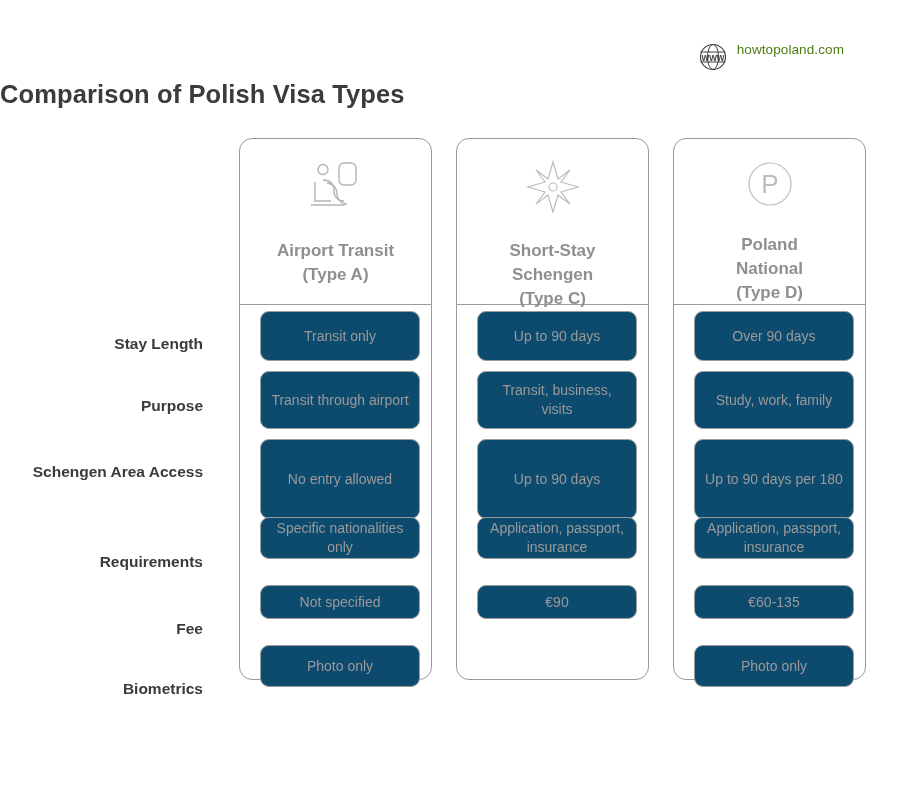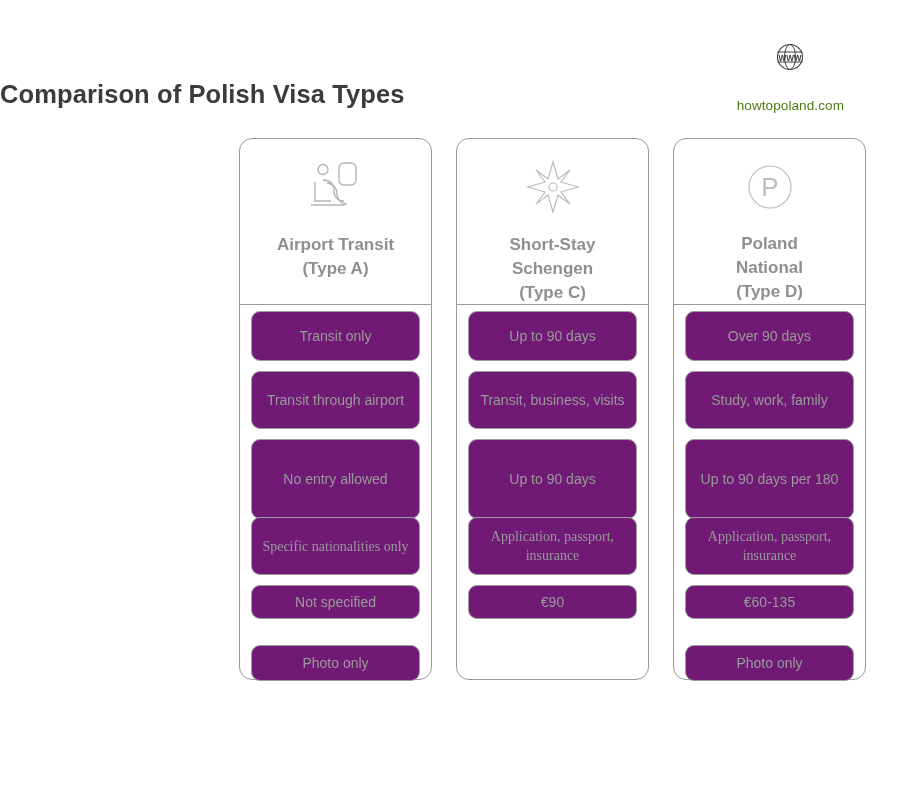--- a/index.html
+++ b/index.html
@@ -15,23 +15,21 @@
     overflow: hidden;
     color: #3c3c3c;
   }
 
   
   .brand {
     position: absolute;
     top: 42px;
     right: 68px;
     display: flex;
-    align-items: center;
-    gap: 26px;
-    flex-direction: column;
+    gap: 9px;
   }
   .brand-globe {
     width: 30px;
     height: 30px;
     flex: 0 0 30px;
   }
   .brand-text {
     font-size: 13.5px;
     color: #4d7c0f;
     letter-spacing: 0.1px;
@@ -105,60 +103,60 @@
     align-items: center;
   }
   .col-icon {
     margin-top: 20px;
     height: 56px;
     display: flex;
     align-items: center;
     justify-content: center;
   }
   .col-title {
-    margin-top: 18px;
+    margin-top: 24px;
     text-align: center;
     font-size: 17px;
     font-weight: bold;
     color: #8f8f8f;
     line-height: 24px;
     padding: 0 6px;
   }
 
   
   .cells {
     position: absolute;
     left: 0;
     top: 166px;
     width: 100%;
     height: 422px;
   }
   .cell {
     position: absolute;
-    left: 11px;
+    left: 20px;
     right: 11px;
     border: 1.2px solid #9d9d9d;
     border-radius: 9px;
-    background: #701a75;
+    background: #0c4a6e;
     box-sizing: border-box;
     display: flex;
     align-items: center;
     justify-content: center;
     text-align: center;
     font-size: 14px;
     color: #9a9a9a;
     line-height: 19px;
     padding: 0 8px;
   }
   .cell.r0 { top: 6px;   height: 50px; }
   .cell.r1 { top: 66px;  height: 58px; }
   .cell.r2 { top: 134px; height: 80px; }
-  .cell.r3 { top: 212px; height: 58px; font-family: Liberation Serif, serif; }
+  .cell.r3 { top: 212px; height: 42px; }
   .cell.r4 { top: 280px; height: 34px; }
-  .cell.r5 { top: 340px; height: 36px; }
+  .cell.r5 { top: 340px; height: 42px; }
 
   
   .ic { stroke: #b4b4b4; stroke-width: 1.4; fill: none; }
   .ic-thin { stroke: #bdbdbd; stroke-width: 1.2; fill: none; }
   .ic-p { fill: #bdbdbd; font-size: 26px; font-family: "Liberation Sans", sans-serif; }
 </style>
 </head>
 <body>
 
 <div class="brand">
@@ -171,20 +169,28 @@
       <text x="15" y="18.6" text-anchor="middle" font-family="'Liberation Sans',sans-serif" font-size="8.2" font-weight="bold" fill="#3f3f3f">WWW</text>
     </svg>
   </span>
   <span class="brand-text">howtopoland.com</span>
 </div>
 
 <div class="page-title">Comparison of Polish Visa Types</div>
 
 <div class="grid">
 
+  <div class="rowlabels">
+    <div class="row-label" style="top:196px;">Stay Length</div>
+    <div class="row-label" style="top:258px;">Purpose</div>
+    <div class="row-label two-line" style="top:324px;">Schengen Area Access</div>
+    <div class="row-label" style="top:414px;">Requirements</div>
+    <div class="row-label" style="top:481px;">Fee</div>
+    <div class="row-label" style="top:541px;">Biometrics</div>
+  </div>
 
   <div class="col-card c1">
     <div class="col-head">
       <div class="col-icon">
         <svg width="70" height="52" viewBox="0 0 70 52">
           <circle class="ic" cx="22" cy="8.5" r="5"></circle>
           <rect class="ic" x="38" y="2" width="17" height="22" rx="5"></rect>
           <path class="ic" d="M14 21 L14 40 L30 40"></path>
           <path class="ic" d="M22 19 C30 19 33 24 33 30 C33 36 37 40 43 40"></path>
           <path class="ic" d="M26 22 C33 23 36 28 36 33 C36 38 40 43 46 43"></path>

